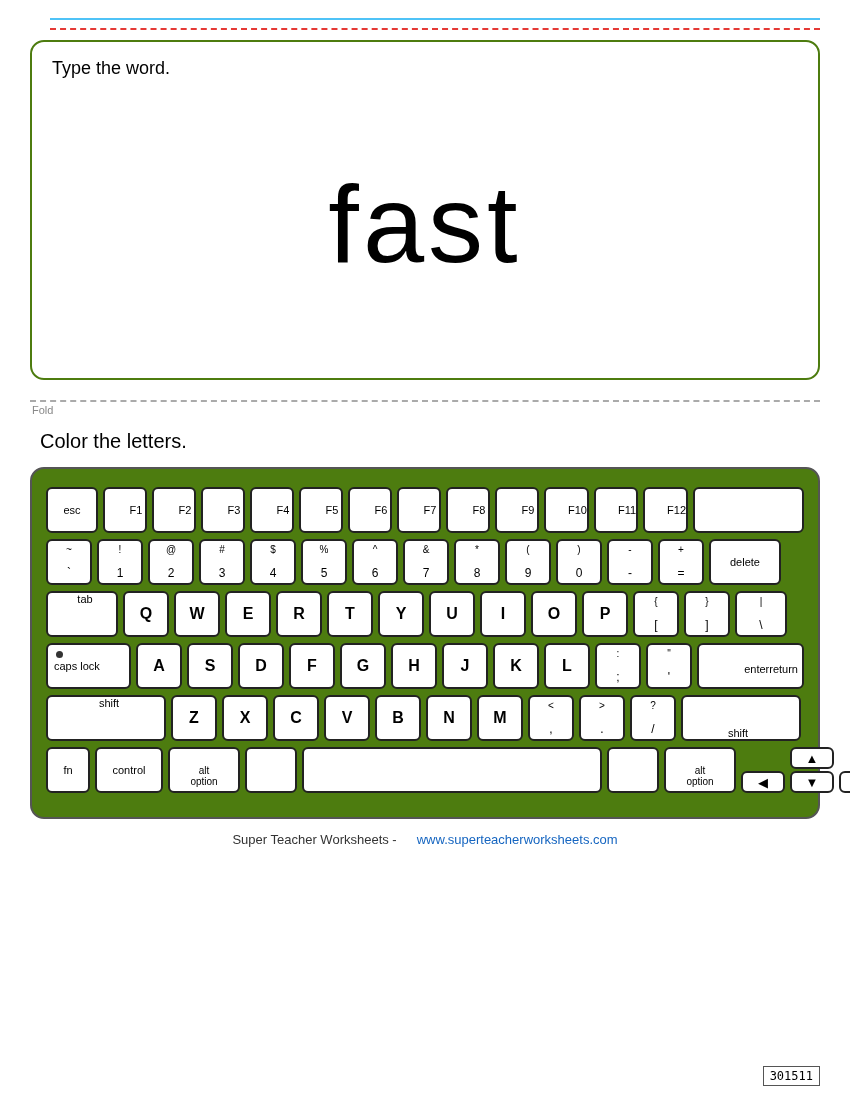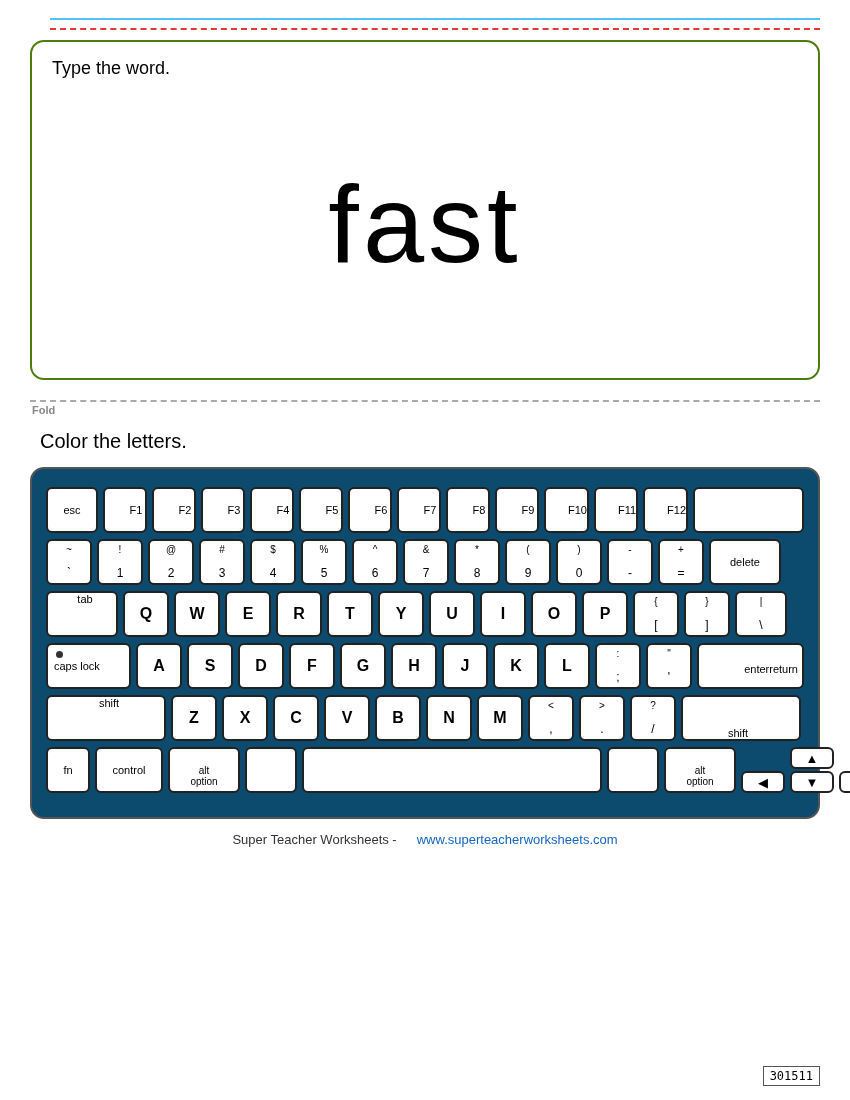--- a/index.html
+++ b/index.html
@@ -72,21 +72,20 @@
       justify-content: center;
       font-size: 110px;
       font-family: Arial, sans-serif;
       font-weight: 300;
       letter-spacing: 4px;
     }
 
     
     .fold-section {
       position: relative;
-      font-weight: bold;
     }
     .fold-line {
       border-top: 2px dashed #aaa;
       margin: 0 0 0 0;
     }
     .fold-label {
       font-size: 11px;
       color: #888;
       margin-top: 2px;
       margin-left: 2px;
@@ -97,21 +96,21 @@
       font-size: 20px;
       margin: 14px 0 14px 10px;
       font-family: Arial, sans-serif;
     }
 
     
     .keyboard {
       border: 2px solid #555;
       border-radius: 14px;
       padding: 18px 14px 18px 14px;
-      background: #0c4a6e;
+      background: #4d7c0f;
       margin: 0 0 10px 0;
     }
 
     .kb-row {
       display: flex;
       justify-content: flex-start;
       margin-bottom: 6px;
       gap: 5px;
       align-items: stretch;
     }

